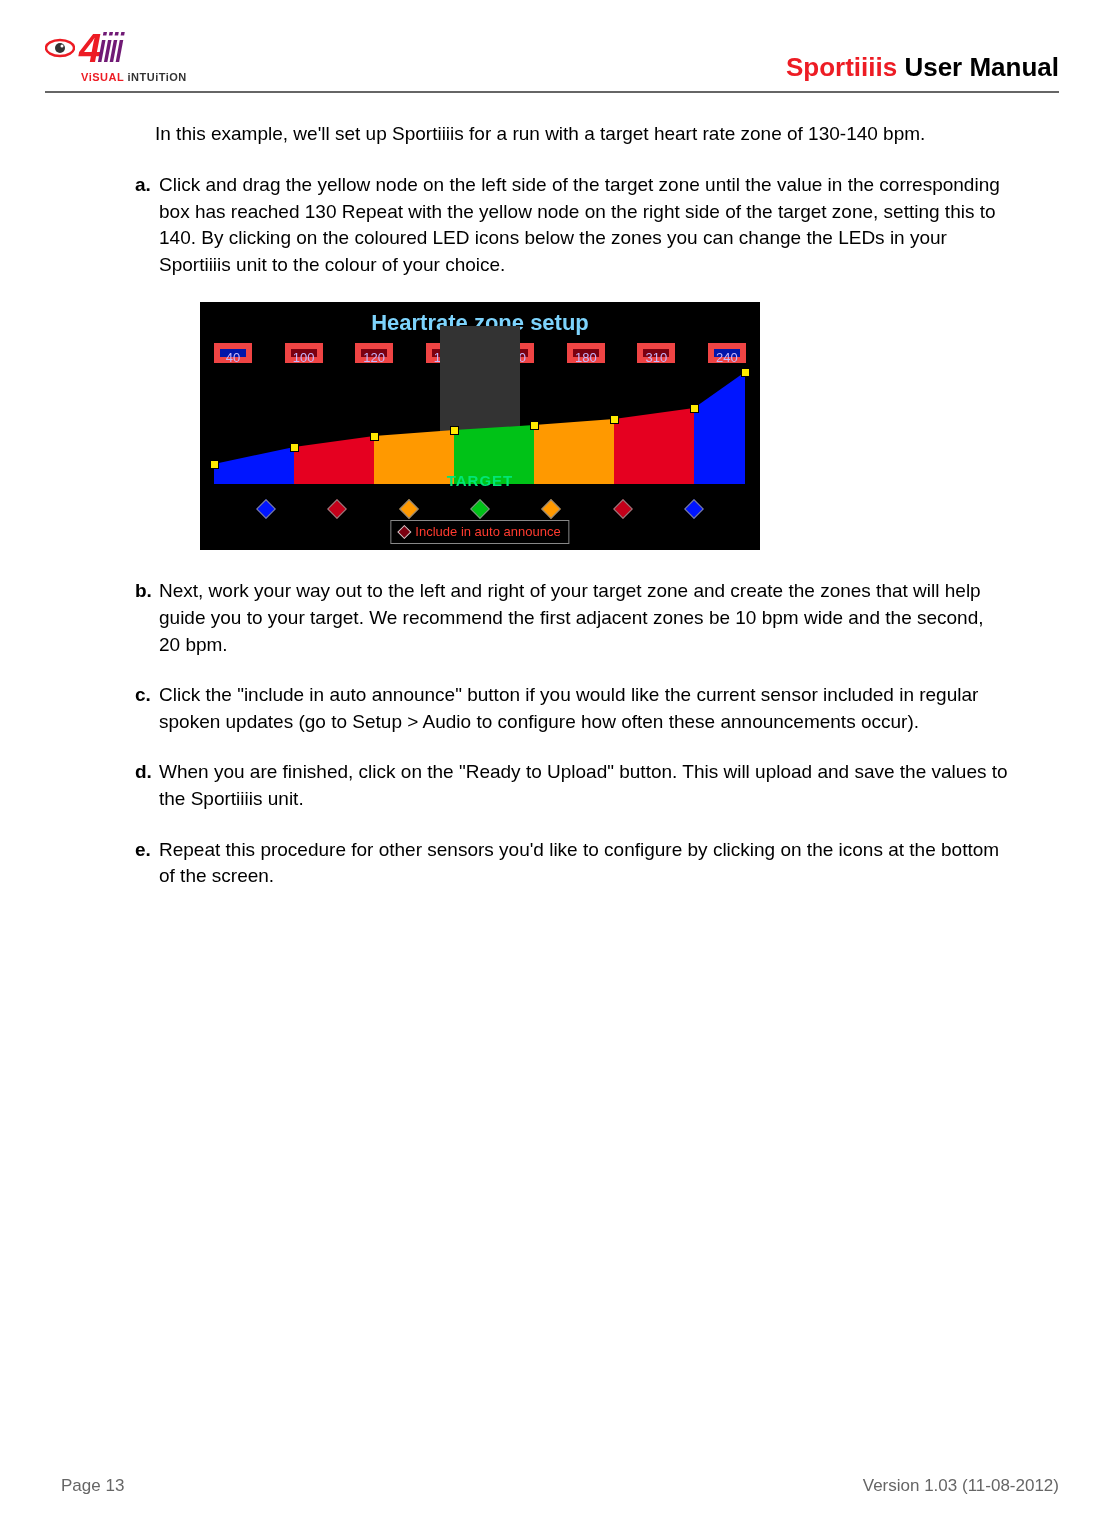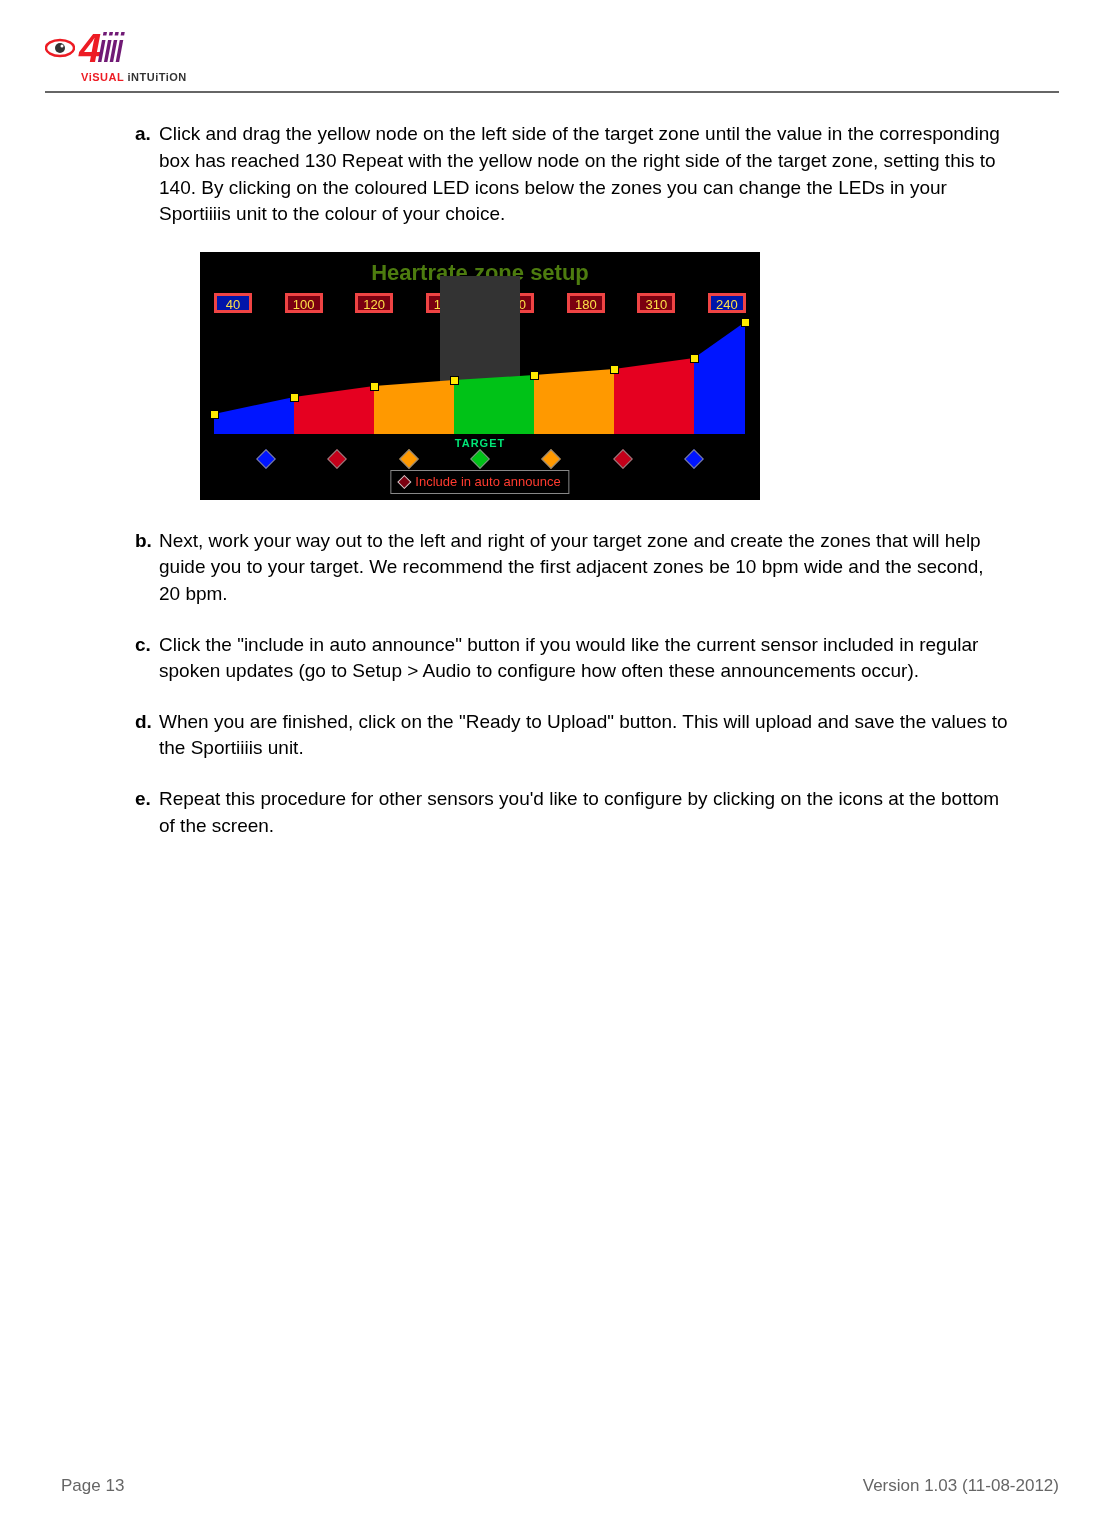--- a/index.html
+++ b/index.html
@@ -41,40 +41,40 @@
   .step { display: flex; margin: 0 0 24px 40px; }
   .step-label { font-weight: 700; min-width: 22px; margin-right: 2px; }
   .step-text { flex: 1; }
   .chart-wrap { margin: 0 0 28px 105px; }
   .chart {
     width: 560px; height: 248px; background: #000;
     position: relative; overflow: hidden;
     font-family: Arial, sans-serif;
   }
   .chart-title {
-    text-align: center; color: #4d7c0f; font-weight: 700;
+    text-align: center; color: #7dd3fc; font-weight: 700;
     font-size: 22px; padding-top: 6px;
   }
   .zone-values { display: flex; justify-content: space-between; padding: 4px 14px 0 14px; }
   .zone-box {
-    width: 38px; height: 20px; text-align: center; color: #fde047; font-size: 13px;
-    background: #7a0010; border: 3px solid #ef4444; line-height: 18px;
+    width: 38px; height: 20px; text-align: center; color: #c4b5fd; font-size: 13px;
+    background: #7a0010; border: 6px solid #ef4444; line-height: 18px;
   }
   .zone-box.first, .zone-box.last { background: #0015aa; }
   .plot {
     position: absolute; left: 0; right: 0; top: 58px; height: 124px;
   }
   .node {
     position: absolute; width: 9px; height: 9px; background: #ffea00;
     border: 1px solid #000;
   }
   .difficulty { position: absolute; background:#333; }
   .target-label {
     position: absolute; left: 50%; transform: translateX(-50%);
-    top: 184px; color: #00e676; font-weight: 700; font-size: 11px; letter-spacing: 1px;
+    top: 168px; color: #00e676; font-weight: 700; font-size: 15px; letter-spacing: 1px;
   }
   .leds { position: absolute; top: 200px; left: 0; right: 0; display: flex; justify-content: space-around; padding: 0 30px; }
   .led { width: 14px; height: 14px; transform: rotate(45deg); border: 1px solid #888; }
   .auto-announce {
     position: absolute; bottom: 6px; left: 50%; transform: translateX(-50%);
     border: 1px solid #888; padding: 2px 8px; display: flex; align-items: center; gap: 6px;
     color: #ff3b2f; font-size: 13px;
   }
   .auto-announce .led { width: 10px; height: 10px; background:#7a0010; border:1px solid #ccc;}
   .footer {
@@ -93,23 +93,27 @@
         <circle cx="15" cy="11" r="5" fill="#333"></circle>
         <circle cx="17" cy="9" r="1.5" fill="#fff"></circle>
       </svg>
       <span class="four">4</span>
       <span class="iiii">iiii</span>
     </div>
     <div class="tagline">
       <span class="red">ViSUAL</span><span> iNTUiTiON</span>
     </div>
   </div>
+  <div class="doctitle">
+    <span class="red">Sportiiiis</span><span> User Manual</span>
+  </div>
 </div>
 
 <div class="content">
+  <div class="intro">In this example, we'll set up Sportiiiis for a run with a target heart rate zone of 130-140 bpm.</div>
 
   <div class="step">
     <div class="step-label">a.</div>
     <div class="step-text">Click and drag the yellow node on the left side of the target zone until the value in the corresponding box has reached 130  Repeat with the yellow node on the right side of the target zone, setting this to 140.  By clicking on the coloured LED icons below the zones you can change the LEDs in your Sportiiiis unit to the colour of your choice.</div>
   </div>
 
   <div class="chart-wrap">
     <div class="chart">
       <div class="chart-title">Heartrate zone setup</div>
       <div class="zone-values">

